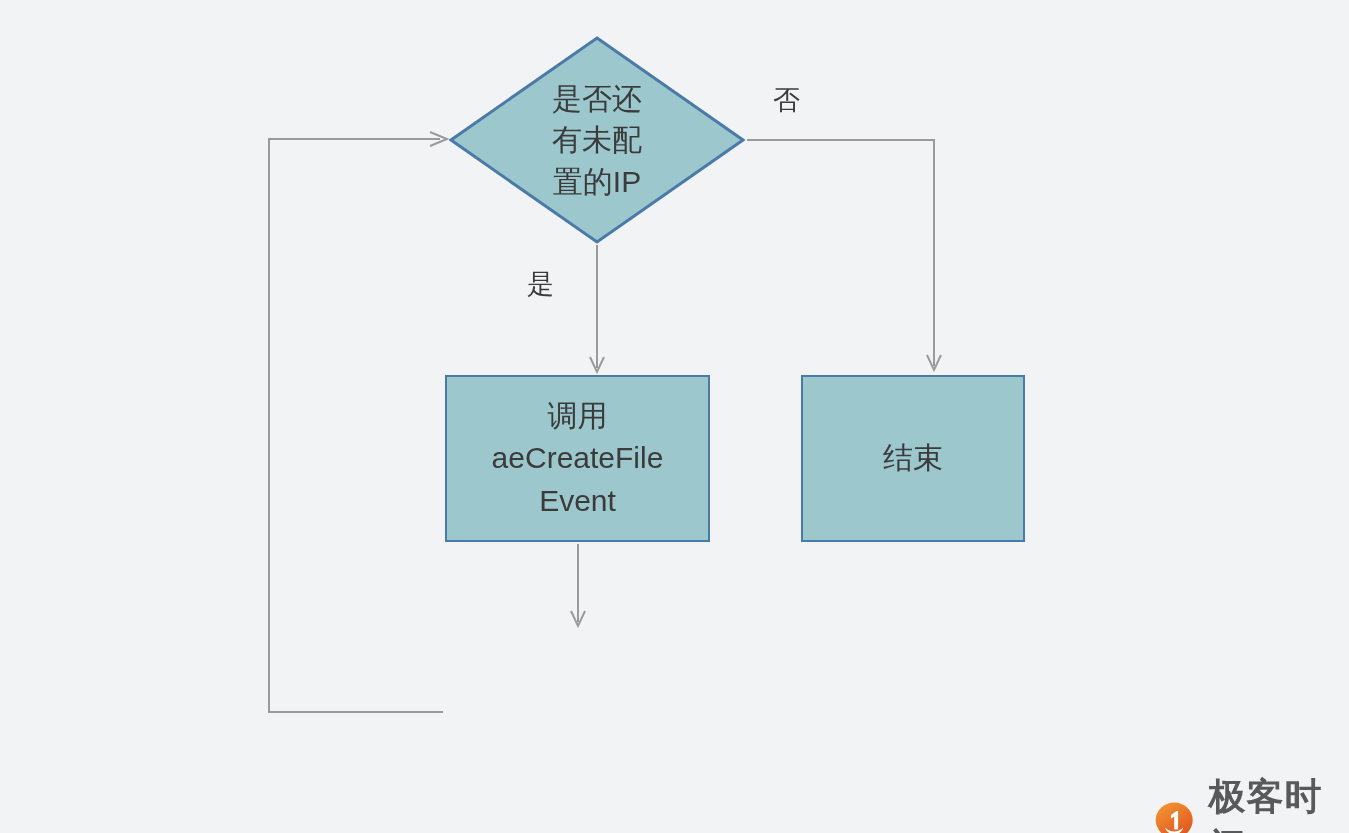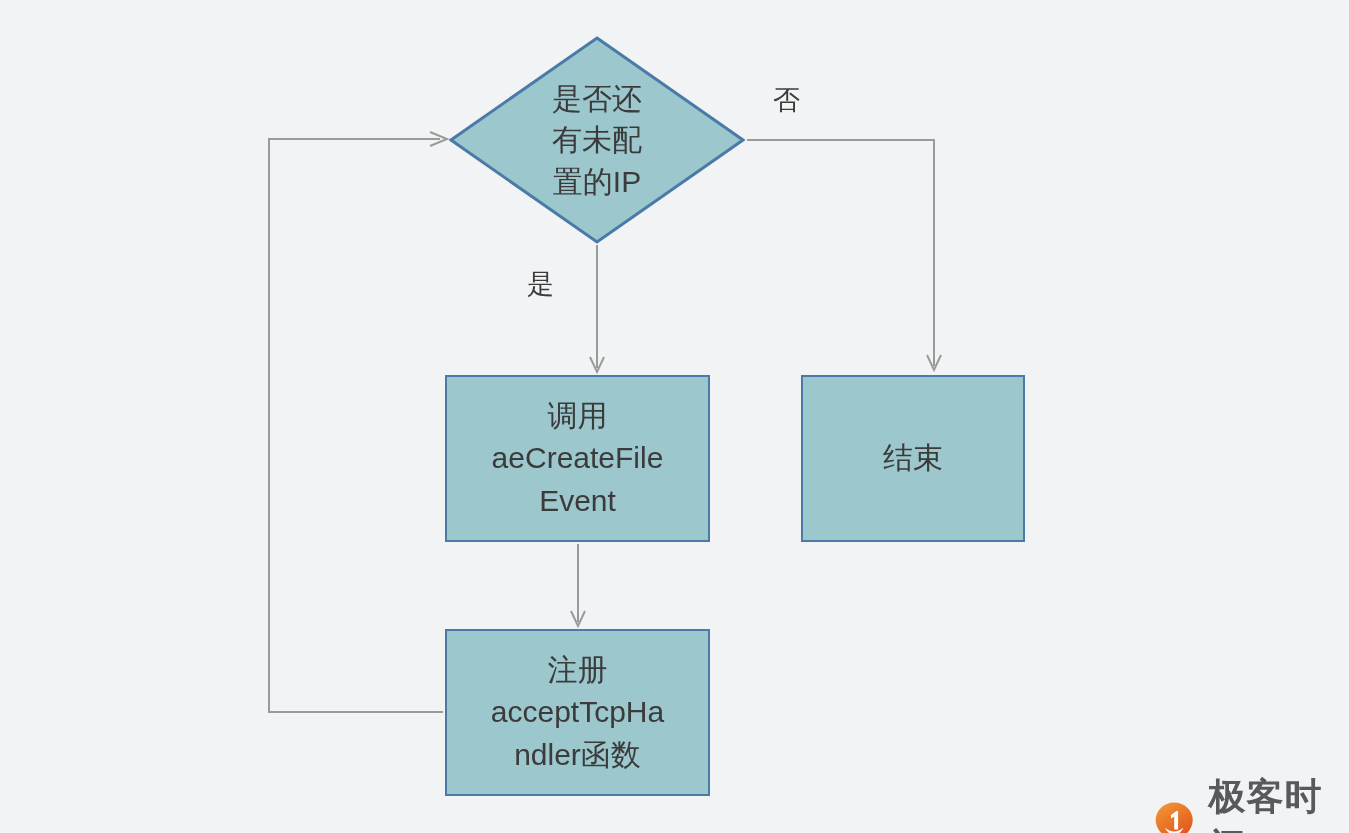--- a/index.html
+++ b/index.html
@@ -125,25 +125,20 @@
 有未配
 置的IP</div>
   </div>
 
   <div class="node box" style="left:445px; top:375px; width:265px; height:167px;">
     <div class="label">调用
 aeCreateFile
 Event</div>
   </div>
 
-  <div class="node box" style="left:445px; top:629px; width:265px; height:167px;">
-    <div class="label">注册
-acceptTcpHa
-ndler函数</div>
-  </div>
 
   <div class="node box" style="left:801px; top:375px; width:224px; height:167px;">
     <div class="label">结束</div>
   </div>
 
   <div class="edge-label" style="left:773px; top:82px;">否</div>
 
   <div class="edge-label" style="left:527px; top:266px;">是</div>
 
   <div class="watermark" style="left:1152px; top:772px;">

